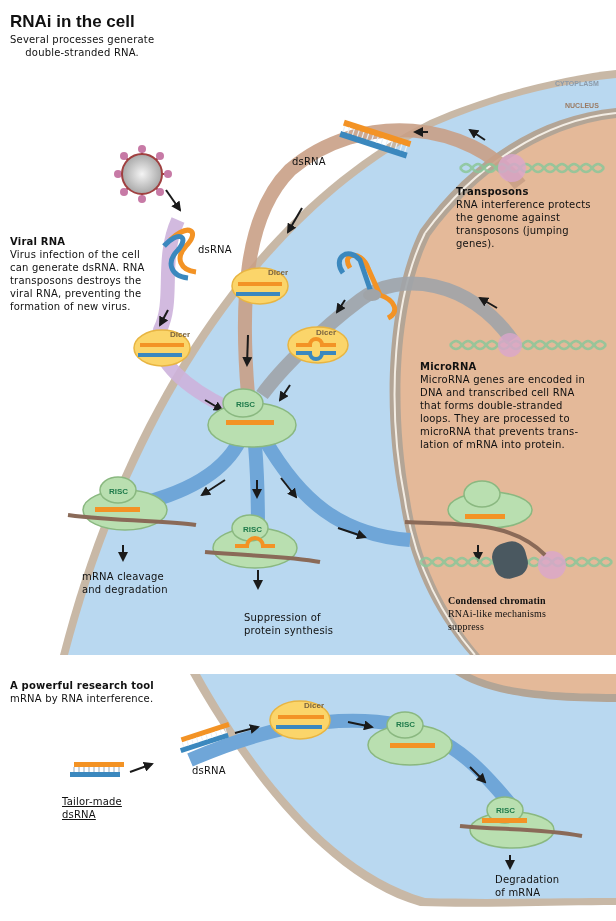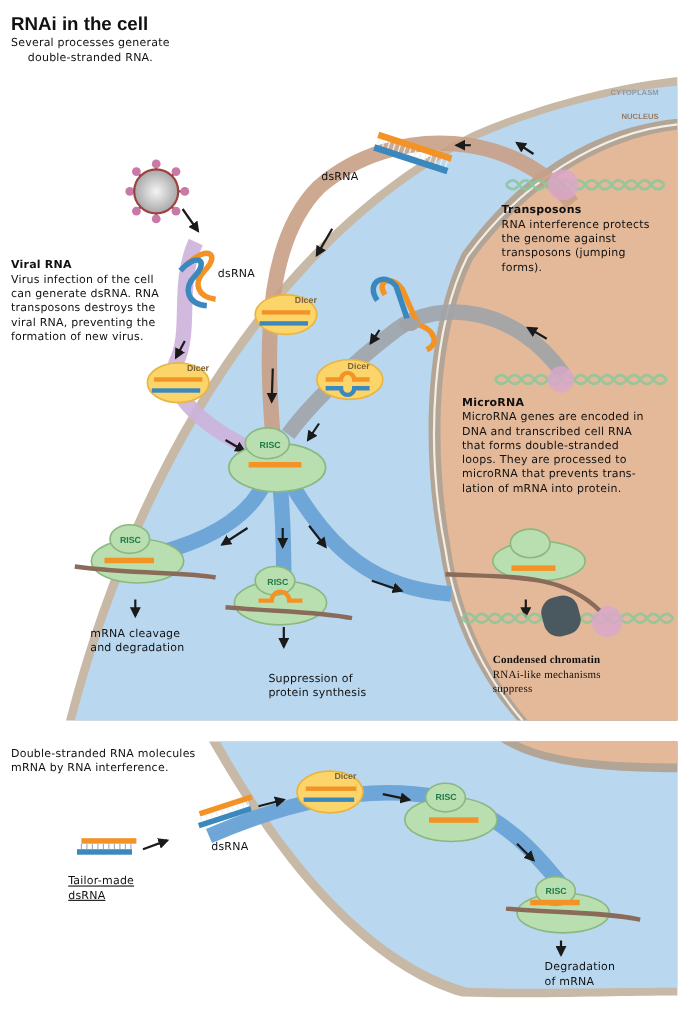--- a/index.html
+++ b/index.html
@@ -221,21 +221,21 @@
   <div>transposons destroys the</div>
   <div>viral RNA, preventing the</div>
   <div>formation of new virus.</div>
 </div>
 
 <div class="txt" style="left:456px;top:185px;">
   <div class="bold">Transposons</div>
   <div>RNA interference protects</div>
   <div>the genome against</div>
   <div>transposons (jumping</div>
-  <div>forms).</div>
+  <div>genes).</div>
 </div>
 
 <div class="txt" style="left:420px;top:360px;">
   <div class="bold">MicroRNA</div>
   <div>MicroRNA genes are encoded in</div>
   <div>DNA and transcribed cell RNA</div>
   <div>that forms double-stranded</div>
   <div>loops. They are processed to</div>
   <div>microRNA that prevents trans-</div>
   <div>lation of mRNA into protein.</div>
@@ -250,21 +250,21 @@
 <div class="txt" style="left:82px;top:570px;">
   <div>mRNA cleavage</div>
   <div>and degradation</div>
 </div>
 <div class="txt" style="left:221px;top:611px;margin-left:23px;">
   <div>Suppression of</div>
   <div>protein synthesis</div>
 </div>
 
 <div class="txt" style="left:10px;top:679px;">
-  <div>Double-stranded RNA molecules</div>
+  <div class="bold">A powerful research tool</div>
   <div>mRNA by RNA interference.</div>
 </div>
 <div class="txt" style="left:62px;top:795px;text-decoration:underline;">
   <div>Tailor-made</div>
   <div>dsRNA</div>
 </div>
 <div class="txt" style="left:495px;top:873px;">
   <div>Degradation</div>
   <div>of mRNA</div>
 </div>

